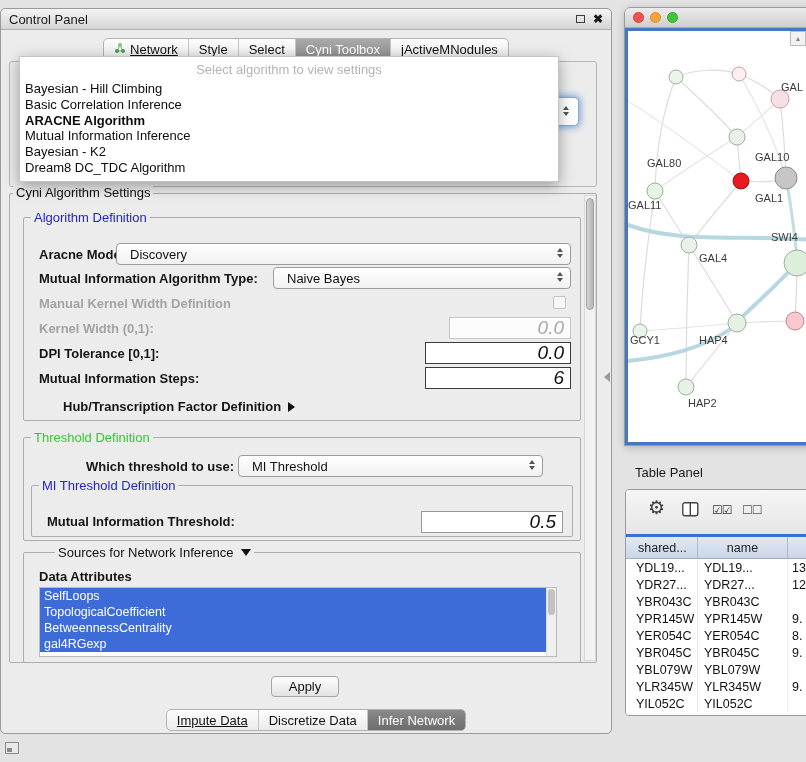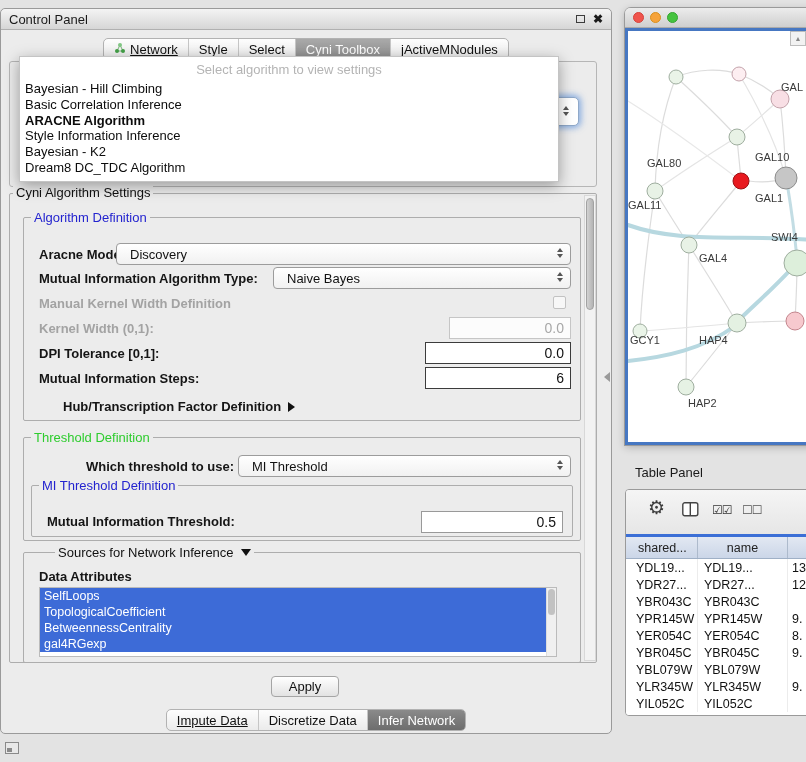--- a/index.html
+++ b/index.html
@@ -53,22 +53,22 @@
   .gtitle.green { color:#2ecc2e;text-align:center; }
 
   .lbl { position:absolute; font-size:13px; font-weight:bold; color:#151515; line-height:15px; white-space:nowrap; }
   .lbl.dis { color:#a3a3a3; }
 
   .combo { position:absolute; height:22px; background:linear-gradient(#ffffff,#f1f1f1);
            border:1px solid #9c9c9c; border-radius:4px; display:flex; align-items:center;
            font-size:13px; padding-left:13px; color:#111; }
   .combo .spin { position:absolute; right:7px; top:4px; }
 
-  .field { position:absolute; height:22px; font-size:14px; text-align:right; padding:0 6px;
-           border:1px solid #999; background:#fff; font-family:inherit; color:#111; }
+  .field { position:absolute; height:22px; font-size:19px; text-align:right; padding:0 6px;
+           border:1px solid #999; background:#fff; font-family:inherit; color:#111;font-style:italic; }
   .field.strong { border:1.5px solid #3c3c3c; }
   .field.dis { color:#a8a8a8; border-color:#c6c6c6; background:#fcfcfc; }
 
   .cbx { position:absolute; width:13px; height:13px; border:1px solid #c2c2c2; background:#f7f7f7; border-radius:2px; }
 
   .tri-r { display:inline-block; margin-left:7px; width:0; height:0;
            border-top:5px solid transparent; border-bottom:5px solid transparent; border-left:7px solid #111; }
   .tri-d { display:inline-block; margin-left:7px; width:0; height:0; vertical-align:middle;
            border-left:5px solid transparent; border-right:5px solid transparent; border-top:7px solid #111; }
   .flexrow { display:flex; align-items:center;margin-left:24px; }
@@ -183,21 +183,21 @@
           <span class="d"></span>
         </span>
     </div>
 
     <div class="popup">
       <div class="dd-ph">Select algorithm to view settings</div>
       <div id="algo-items">
           <div class="dd-item">Bayesian - Hill Climbing</div>
           <div class="dd-item">Basic Correlation Inference</div>
           <div class="dd-item sel">ARACNE Algorithm</div>
-          <div class="dd-item">Style Information Inference</div>
+          <div class="dd-item">Mutual Information Inference</div>
           <div class="dd-item">Bayesian - K2</div>
           <div class="dd-item">Dream8 DC_TDC Algorithm</div>
         </div>
     </div>
 
     <span class="gtitle" style="left:12px; top:176px;">Cyni Algorithm Settings</span>
     <div class="gbox" style="left:8px; top:184px; width:588px; height:470px;"></div>
 
     <div class="vscroll">
       <div class="vthumb"></div>
@@ -238,21 +238,21 @@
 
     <span class="lbl flexrow" style="left:38px; top:390px;">
       <span>Hub/Transcription Factor Definition</span>
       <span class="tri-r"></span>
     </span>
 
     <span class="gtitle green" style="left:30px; top:421px;">Threshold Definition</span>
     <div class="gbox" style="left:22px; top:428px; width:558px; height:104px;"></div>
 
     <span class="lbl" style="left:85px; top:450px;">Which threshold to use:</span>
-    <div class="combo" style="left:237px; top:446px; width:333px;">
+    <div class="combo" style="left:237px; top:446px; width:305px;">
       <span>MI Threshold</span>
       <span class="spin">
           <span class="u"></span>
           <span class="d"></span>
         </span>
     </div>
 
     <span class="gtitle blue" style="left:38px; top:469px;">MI Threshold Definition</span>
     <div class="gbox" style="left:30px; top:476px; width:542px; height:52px;"></div>
 

